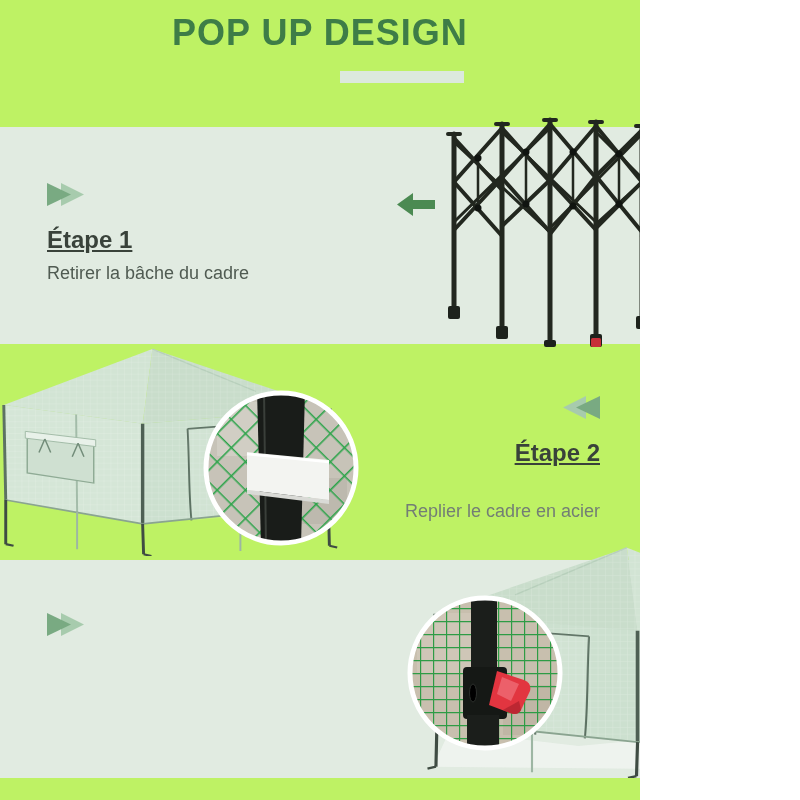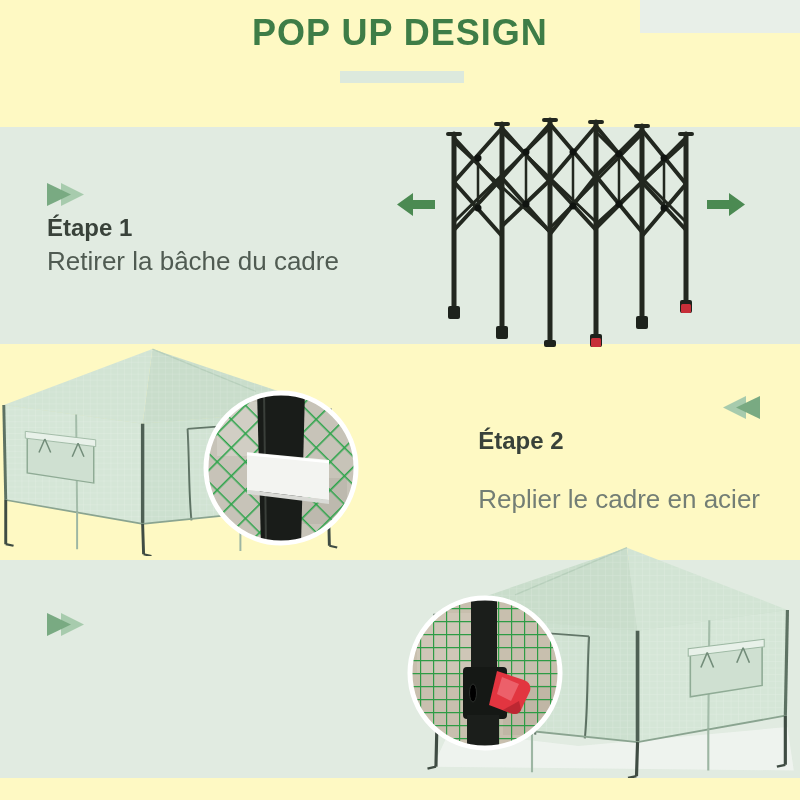--- a/index.html
+++ b/index.html
@@ -1,33 +1,33 @@
 <!DOCTYPE html>
 <html style="--title-green: #3e7d47; --band-green: #e1ebe1; --underline-green: #dce9dd; --corner-rect-green: #e8efe8; --arrow-green: #4b8a52; --chevron-dark: #79aa82; --chevron-light: #a7cbad; --heading-text: #39423a; --body-text-on-green: #505b52; --body-text-on-white: #737e75; --switch-red: #e23540; --net-green: #2ea44b; --frame-black: #22271f;"><head>
 <meta charset="utf-8">
 <style>
   html,body{margin:0;padding:0;background:#fff;}
-  .page{position:relative;width:800px;height:800px;background:#fef9c3;overflow:hidden;
+  .page{position:relative;width:640px;height:800px;background:#bef264;overflow:hidden;
         font-family:"Liberation Sans",sans-serif;}
   .corner-rect{position:absolute;left:640px;top:0;width:160px;height:33px;
         background:var(--corner-rect-green,#e8efe8);}
   .title{position:absolute;left:0;right:0;top:12px;margin:0;text-align:center;
         font-size:36px;font-weight:bold;letter-spacing:1px;
         color:var(--title-green,#3e7d47);}
   .title-underline{position:absolute;left:340px;top:71px;width:124px;height:12px;
         background:var(--underline-green,#dce9dd);}
   .band{position:absolute;left:0;width:800px;background:var(--band-green,#e1ebe1);}
   .band.b1{top:127px;height:217px;}
   .band.b4{top:560px;height:218px;}
   .step{position:absolute;}
-  .step h2{margin:8px 0 0 0;font-size:24px;font-weight:bold;
-        color:var(--heading-text,#39423a);line-height:28px;}
-  .step p{margin:7px 0 0 0;font-size:26px;line-height:24px;
+  .step h2{margin:20px 0 0 0;font-size:24px;font-weight:bold;
+        color:var(--heading-text,#39423a);line-height:28px;text-decoration:underline;}
+  .step p{margin:7px 0 0 0;font-size:18px;line-height:24px;
         color:var(--body-text-on-green,#505b52);}
-  .step.right{}
+  .step.right{text-align:right;}
   .step.right .chev{display:flex;justify-content:flex-end;}
   .step.on-white p{color:var(--body-text-on-white,#737e75);margin-top:32px;}
   .chev svg{display:block;}
   .chevDark{fill:var(--chevron-dark,#79aa82);}
   .chevLight{fill:var(--chevron-light,#a7cbad);}
   .block-arrow{position:absolute;}
   .block-arrow polygon{fill:var(--arrow-green,#4b8a52);}
   .photo{position:absolute;}
   .ring{fill:none;stroke:#ffffff;stroke-width:5;}
   .frame-stroke{stroke:var(--frame-black,#22271f);fill:none;stroke-linecap:round;}

